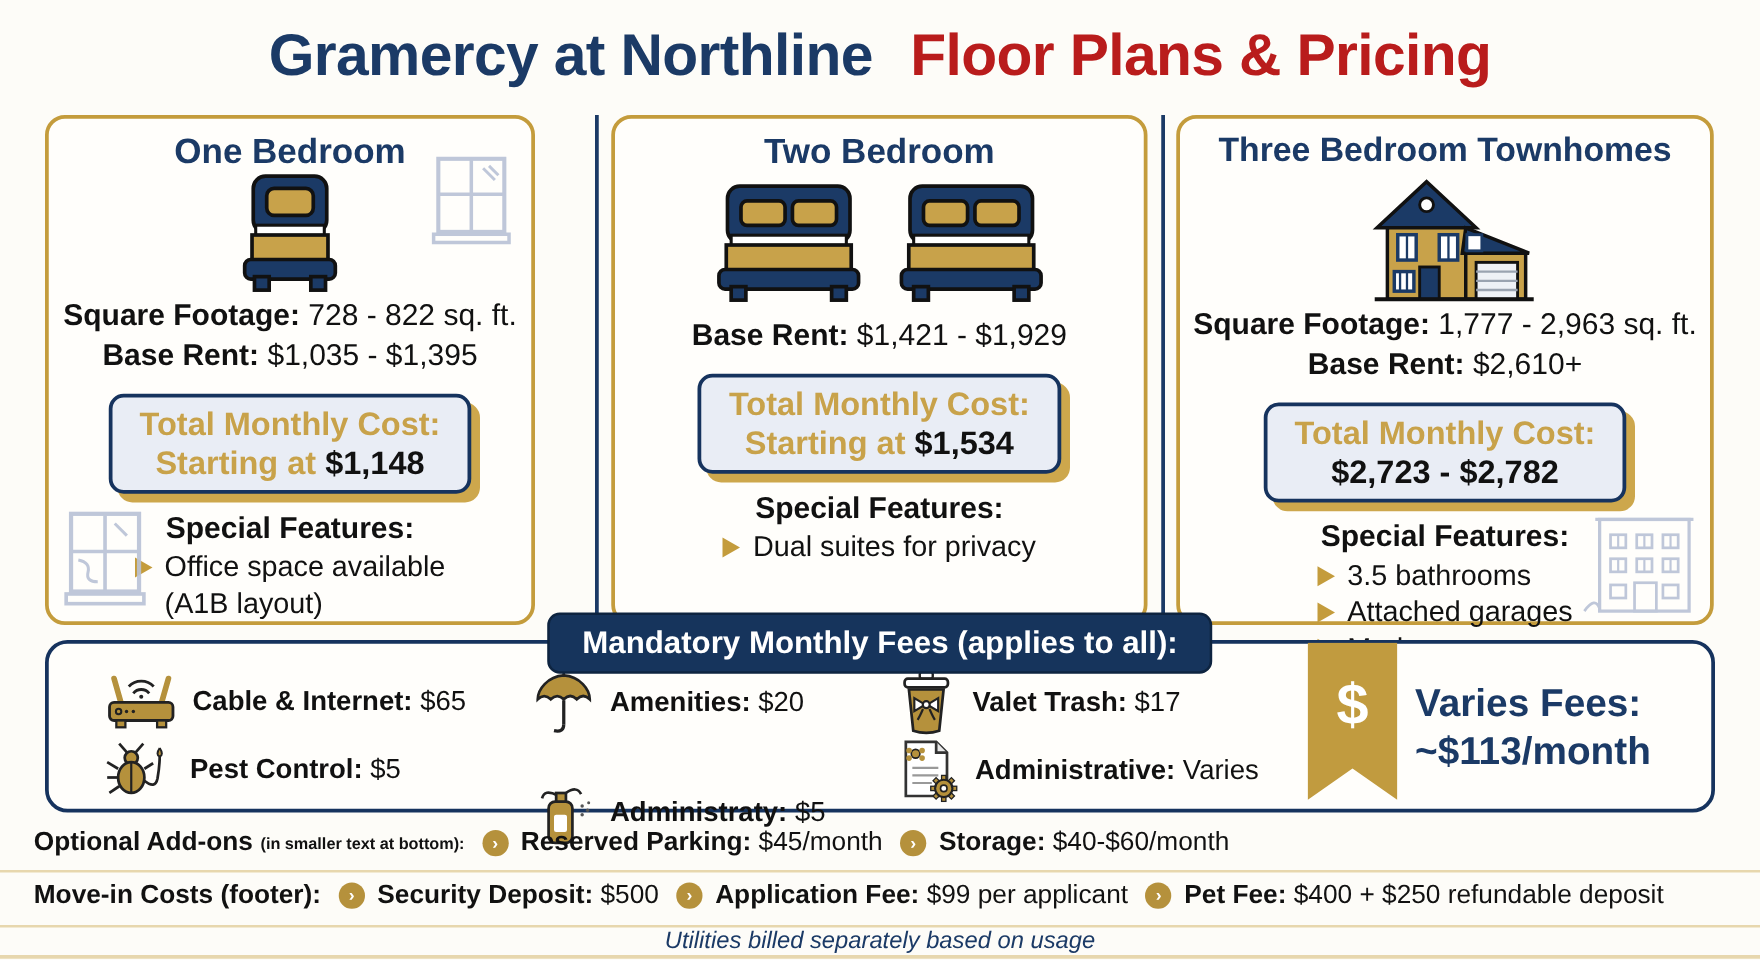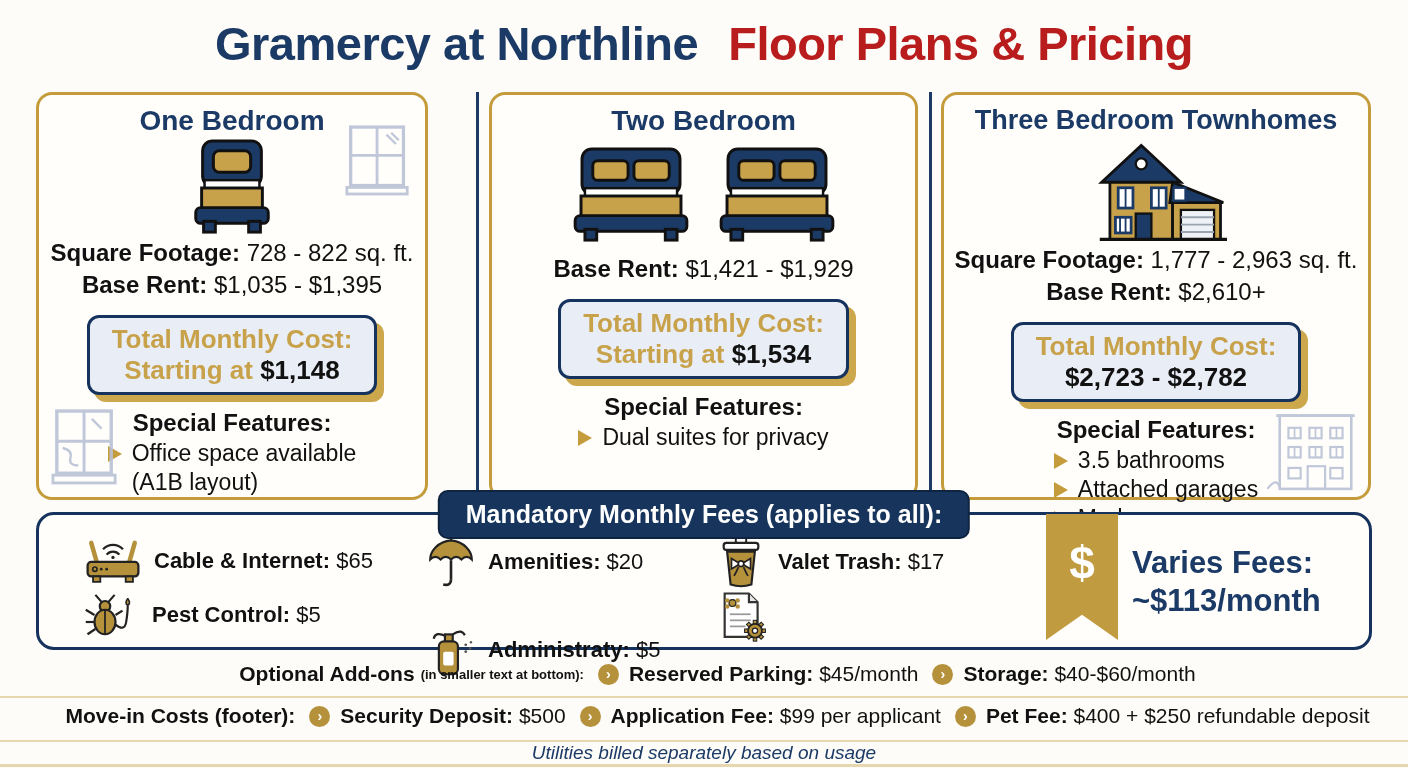--- a/index.html
+++ b/index.html
@@ -95,21 +95,21 @@
   }
   .dollar-ribbon span { color:#fff; font-size:46px; font-weight:800; margin-top:22px; }
   .total-fees {
     position:absolute; left:1132px; top:544px; color:#1b3a66;
     font-size:31px; font-weight:800; line-height:38px; white-space:nowrap;
   }
 
   
   .bottom-row {
     position:absolute; left:0; width:100%;
-    display:flex; justify-content:center; align-items:center; gap:14px;
+    display:flex; align-items:center; gap:14px;
     font-size:21px; white-space:nowrap;padding-left:27px;
   }
   #optional-row { top:662px; }
   #movein-row  { top:704px; }
   .row-label { font-weight:800; }
   .row-label-small { font-weight:800; font-size:13px; margin-left:-8px; }
   .gold-bullet {
     width:21px; height:21px; border-radius:50%; background:#b5913c;
     color:#fff; font-weight:800; font-size:14px; line-height:21px;
     text-align:center; flex:0 0 auto;
@@ -421,20 +421,21 @@
           <rect x="-2" y="-12" width="4" height="6" fill="#b5913c" stroke="#222" stroke-width="1.2" transform="rotate(135)"></rect>
           <rect x="-2" y="-12" width="4" height="6" fill="#b5913c" stroke="#222" stroke-width="1.2" transform="rotate(180)"></rect>
           <rect x="-2" y="-12" width="4" height="6" fill="#b5913c" stroke="#222" stroke-width="1.2" transform="rotate(225)"></rect>
           <rect x="-2" y="-12" width="4" height="6" fill="#b5913c" stroke="#222" stroke-width="1.2" transform="rotate(270)"></rect>
           <rect x="-2" y="-12" width="4" height="6" fill="#b5913c" stroke="#222" stroke-width="1.2" transform="rotate(315)"></rect>
           <circle cx="0" cy="0" r="8" fill="#b5913c" stroke="#222" stroke-width="2"></circle>
           <circle cx="0" cy="0" r="3" fill="#fff" stroke="#222" stroke-width="1.5"></circle>
         </g>
       </svg>
     </span>
+    <span class="fee-text"><span class="fee-label">Administrative:</span> <span class="fee-value">Varies</span></span>
   </div>
 
   <div class="dollar-ribbon">
     <span>$</span>
   </div>
   <div class="total-fees">
     <div>Varies Fees:</div>
     <div>~$113/month</div>
   </div>
 

